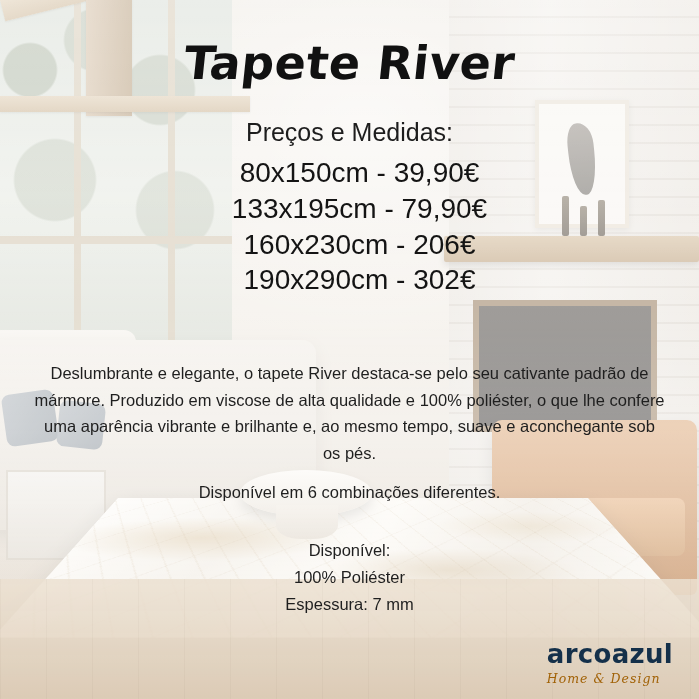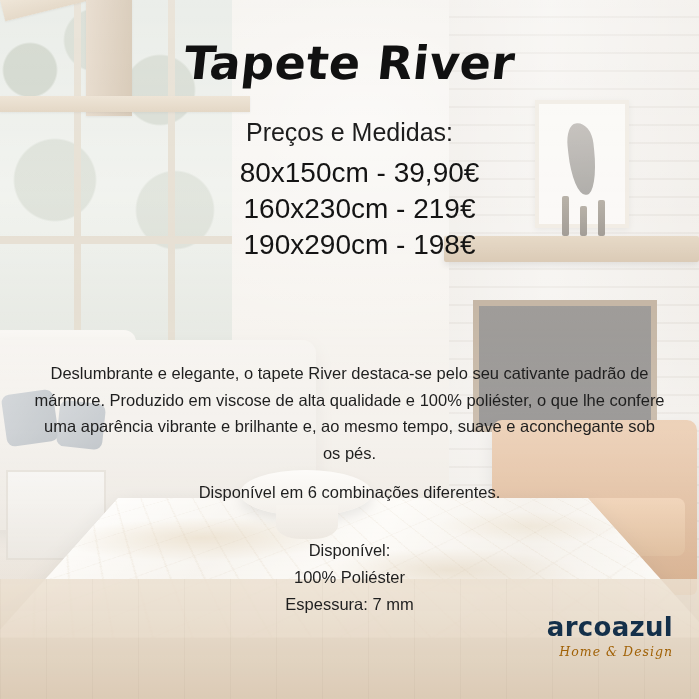--- a/index.html
+++ b/index.html
@@ -273,22 +273,22 @@
     position: absolute;
     left: 0; right: 0;
     top: 537px;
     font-size: 16.5px;
     line-height: 1.65;
     color: #1f1f1f;
   }
   .logo {
     position: absolute;
     right: 26px;
-    bottom: 40px;
-    text-align: right;
+    bottom: 13px;
+    text-align: left;
   }
   .logo-name {
     font-size: 26px;
     font-weight: bold;
     color: #14304a;
     letter-spacing: 0.3px;
     font-family: "DejaVu Sans", sans-serif;
   }
   .logo-tag {
     font-size: 12.5px;
@@ -348,22 +348,23 @@
 
   <div class="veil"></div>
 
   <div class="content">
 
     <div class="title">Tapete River</div>
 
     <div class="prices">
       <div class="lead">Preços e Medidas:</div>
       <div class="row">80x150cm - 39,90€</div>
-      <div class="row">160x230cm - 219€</div>
-      <div class="row">190x290cm - 198€</div>
+      <div class="row">133x195cm - 79,90€</div>
+      <div class="row">160x230cm - 206€</div>
+      <div class="row">190x290cm - 302€</div>
     </div>
 
     <div class="desc">Deslumbrante e elegante, o tapete River destaca-se pelo seu cativante padrão de mármore. Produzido em viscose de alta qualidade e 100% poliéster, o que lhe confere uma aparência vibrante e brilhante e, ao mesmo tempo, suave e aconchegante sob os pés.</div>
 
     <div class="variants">Disponível em 6 combinações diferentes.</div>
 
     <div class="composition">
       <div>Disponível:</div>
       <div>100% Poliéster</div>
       <div>Espessura: 7 mm</div>

